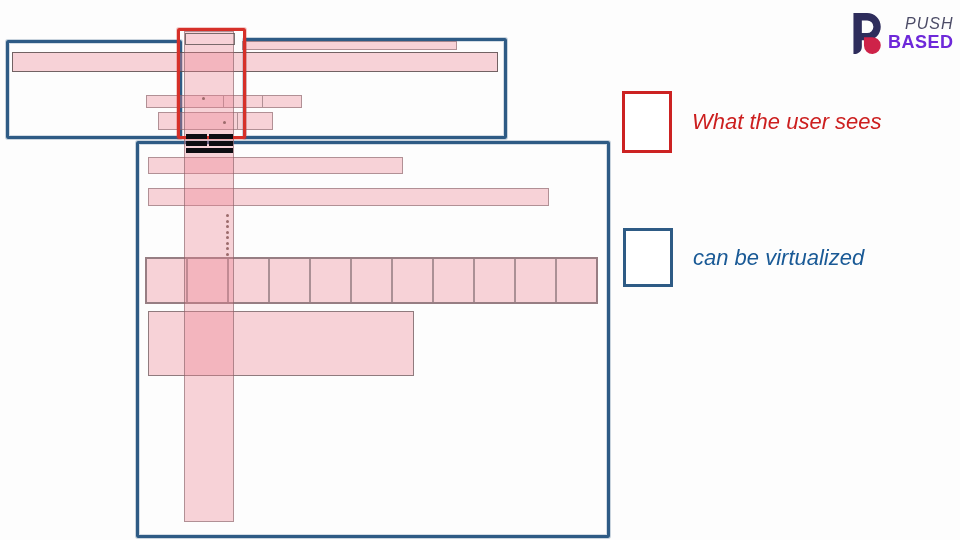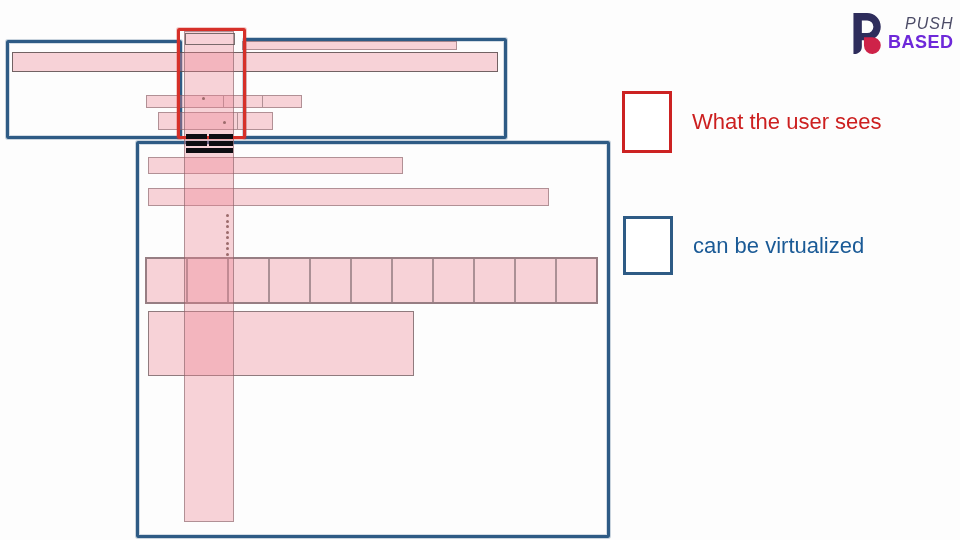--- a/index.html
+++ b/index.html
@@ -56,25 +56,25 @@
   #black-bars{position:absolute;left:186px;top:134px;width:47px;z-index:40;}
   .bbar{display:flex;margin-bottom:2px;}
   .bbar .seg{height:5px;background:#0d0d12;}
   .bbar .seg.l{width:21px;margin-right:2px;}
   .bbar .seg.r{flex:1;}
   .bbar.solid .seg{width:100%;}
 
   
   .legend-row{position:absolute;display:flex;align-items:center;z-index:50;}
   #legend-row-1{left:622px;top:91px;height:62px;}
-  #legend-row-2{left:623px;top:216px;height:59px;}
+  #legend-row-2{left:623px;top:228px;height:59px;}
   .legend-swatch{width:50px;height:100%;background:#fff;box-sizing:border-box;}
   #legend-swatch-red{border:3px solid #cc2222;}
   #legend-swatch-blue{border:3px solid #2e5b85;}
-  .legend-label{margin-left:20px;font-size:22px;white-space:nowrap;}
+  .legend-label{margin-left:20px;font-size:22px;white-space:nowrap;font-style:italic;}
   #legend-label-red{color:#cc1f1f;}
   #legend-label-blue{color:#1a5a96;}
 
   
   #logo{position:absolute;left:846px;top:12px;display:flex;align-items:center;z-index:50;}
   #logo-text{margin-left:4px;line-height:1;text-align:right;}
   #logo-push{font-style:italic;font-size:16px;color:#4b4b66;letter-spacing:1px;}
   #logo-based{font-weight:bold;font-size:18px;color:#6d28d9;letter-spacing:.5px;margin-top:1px;}
 </style>
 </head>

